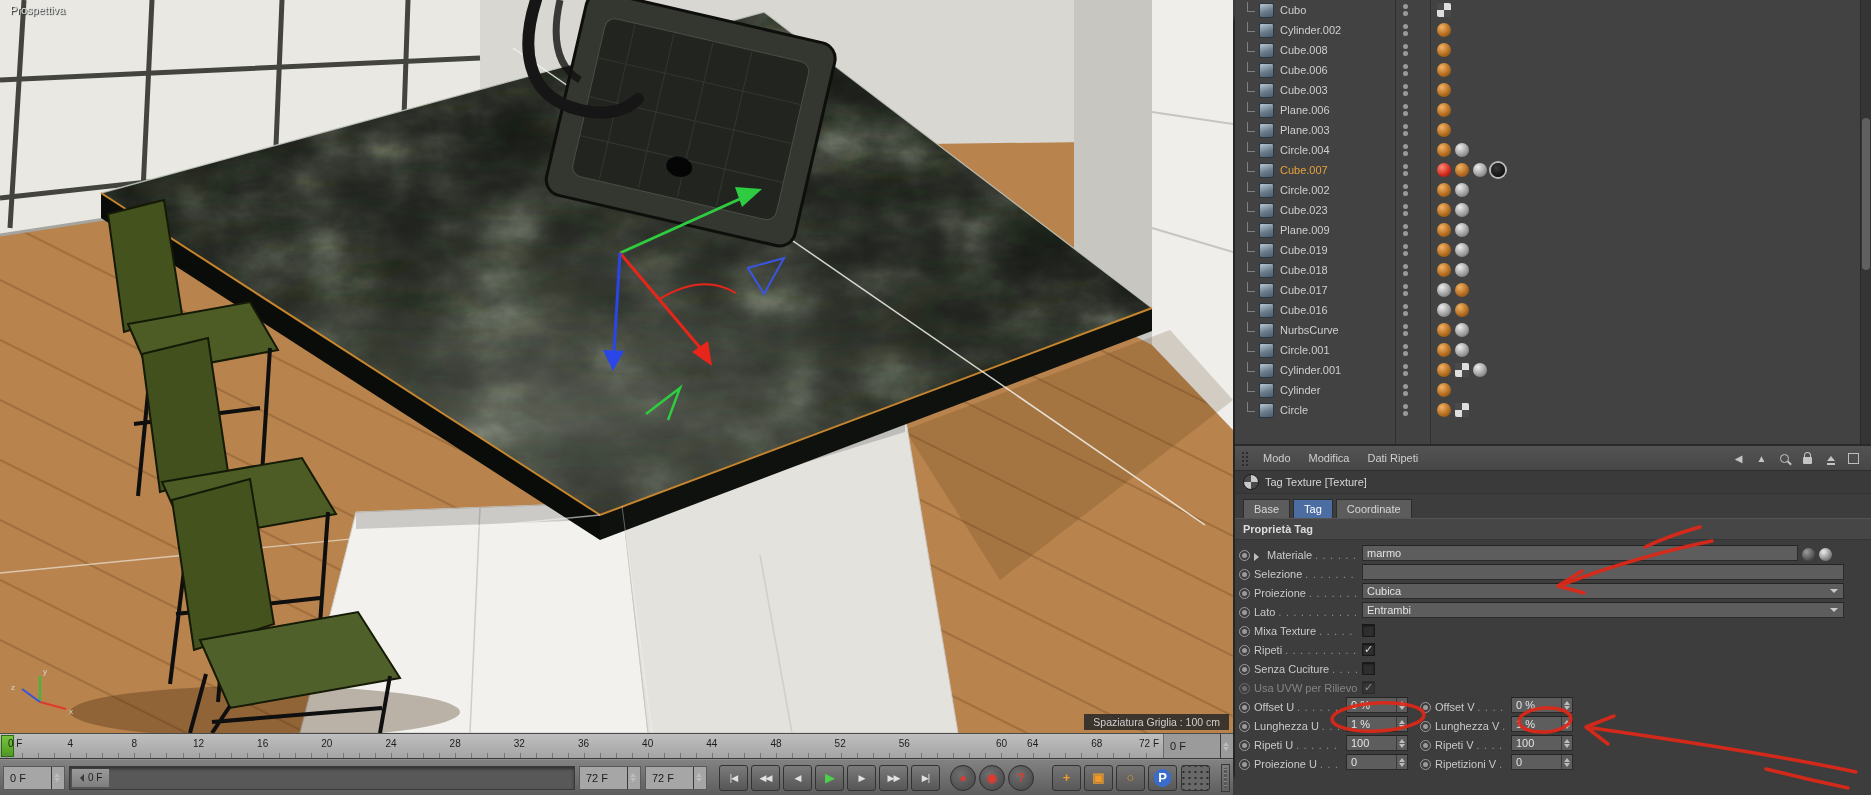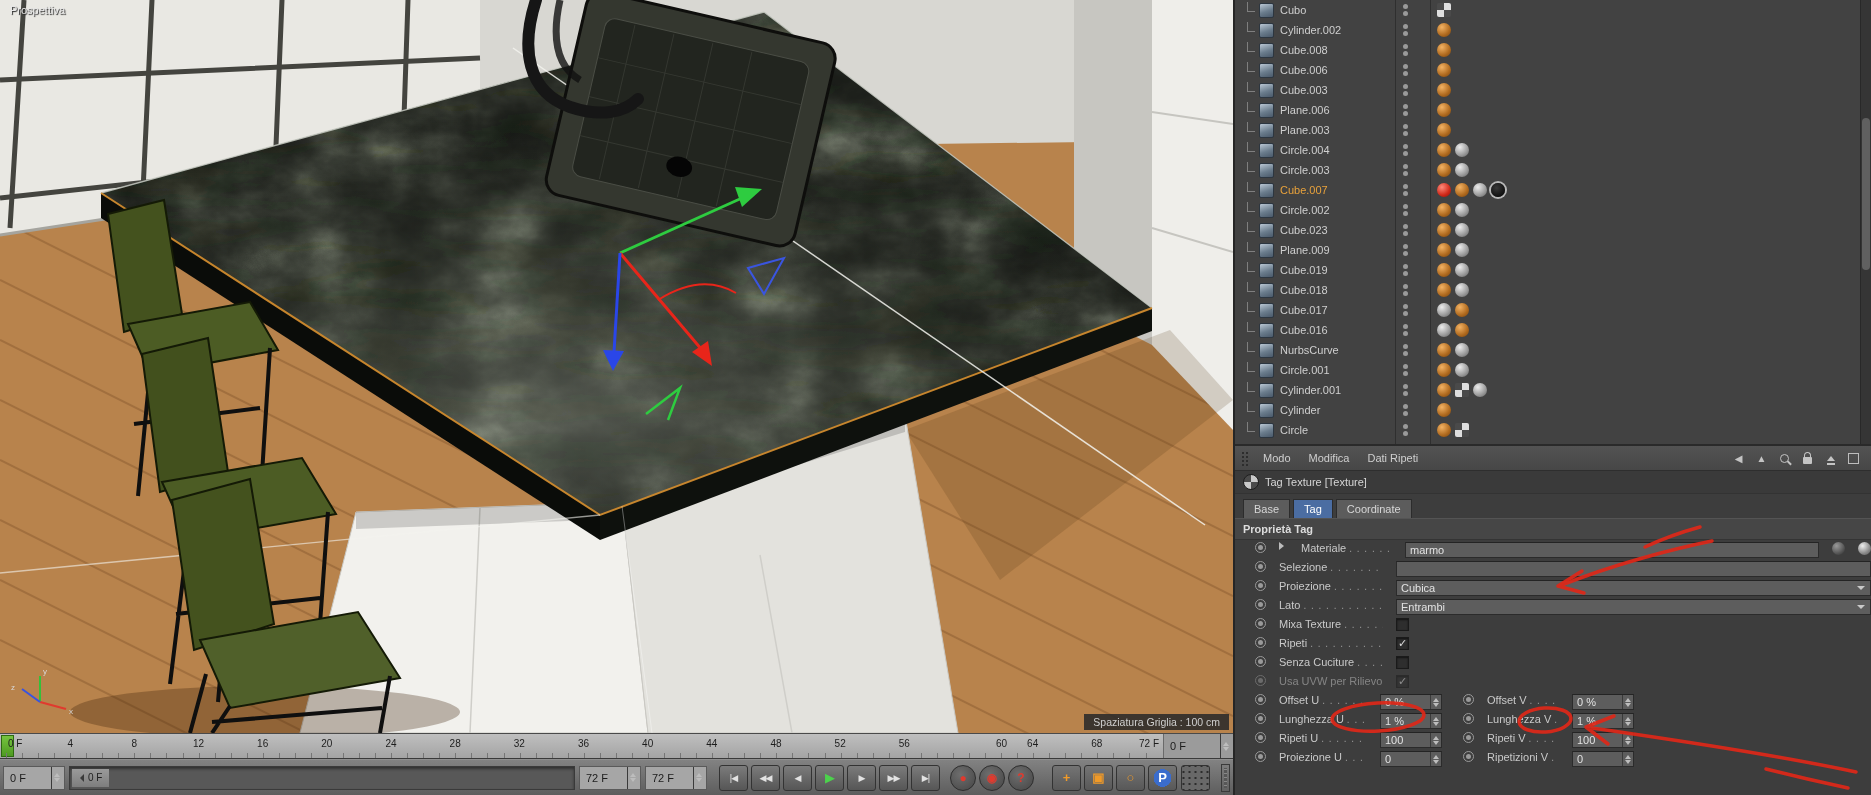--- a/index.html
+++ b/index.html
@@ -40,21 +40,21 @@
   .kbtn{width:27px;height:24px;background:linear-gradient(#747474,#585858);border:1px solid #333;border-radius:3px;
         color:#f09a28;font-size:13px;font-weight:bold;display:flex;align-items:center;justify-content:center;}
   .kbtn.param{color:#fff;background:radial-gradient(circle 9px at 50% 50%,#3a6ccc 97%,transparent 100%),linear-gradient(#747474,#585858);}
   .kbtn.pla{background-color:#686868;background-image:radial-gradient(#2c2c2c 1.2px,transparent 1.4px);
             background-size:6px 6px;background-position:center;}
   .grp{display:flex;gap:3px;align-items:center;}
   .edgebtn{width:9px;height:28px;margin-left:auto;background:#575757;border:1px solid #3a3a3a;
            background-image:repeating-linear-gradient(#888 0 1px,transparent 1px 4px);background-clip:content-box;padding:3px 2px;box-sizing:border-box;}
   
   #right{position:absolute;left:1233px;top:0;width:638px;height:795px;background:#3f3f3f;
-         border-left:2px solid #262626;box-sizing:border-box;}
+         border-left:2px solid #262626;box-sizing:border-box;border-radius:25px;}
   #object-manager{position:absolute;left:0;top:0;right:0;height:444px;background:#424242;overflow:hidden;}
   .om-sep{position:absolute;top:0;bottom:0;width:1px;background:#2f2f2f;}
   .om-scroll{position:absolute;right:0;top:0;bottom:0;width:10px;background:#353535;border-left:1px solid #282828;}
   .om-thumb{position:absolute;left:1px;right:1px;top:118px;height:152px;background:#606060;border-radius:4px;}
   .om-row{position:relative;height:20px;display:flex;align-items:center;padding-left:12px;}
   .om-branch{width:7px;height:9px;border-left:1px solid #7f7f7f;border-bottom:1px solid #7f7f7f;margin:-7px 4px 0 0;flex:none;}
   .om-icon{width:13px;height:13px;background:linear-gradient(160deg,#bac7d3,#6b7d8d 55%,#49596a);
            border:1px solid #2c3640;border-radius:2px;margin-right:6px;flex:none;}
   .om-name{font-size:11px;color:#cfcfcf;white-space:nowrap;}
   .om-row.hl .om-name{color:#e8a23c;}
@@ -87,21 +87,21 @@
   .ttag{width:14px;height:14px;border-radius:50%;border:1px solid #1f1f1f;
         background:conic-gradient(#c9c9c9 0 25%,#4a4a4a 0 50%,#c9c9c9 0 75%,#4a4a4a 0);}
   .atitle span{font-size:11px;color:#d6d6d6;}
   .tabs{height:24px;display:flex;align-items:flex-end;gap:3px;padding:0 8px;background:#3d3d3d;}
   .tab{height:18px;padding:0 10px;background:#5c5c5c;border:1px solid #2c2c2c;border-bottom:none;color:#d6d6d6;
        font-size:11px;display:flex;align-items:center;}
   .tab.active{background:#4b6da2;color:#fff;}
   .sect{height:20px;display:flex;align-items:center;padding:0 8px;color:#dcdcdc;font-weight:bold;font-size:11px;
         background:#464646;border-top:1px solid #545454;border-bottom:1px solid #343434;}
   .rows{padding-top:2px;}
-  .arow{height:19px;display:flex;align-items:flex-start;padding-left:20px;gap:13px;}
+  .arow{height:19px;display:flex;align-items:flex-end;padding-left:4px;gap:4px;}
   .arow.dis{opacity:.5;}
   .tog{width:9px;height:9px;border:1px solid #9a9a9a;border-radius:50%;position:relative;flex:none;}
   .tog::after{content:"";position:absolute;inset:2px;border-radius:50%;background:#9a9a9a;}
   .tog.c2{margin-left:8px;}
   .exp{width:0;height:0;border:4px solid transparent;border-left:5px solid #bdbdbd;flex:none;}
   .albl{width:104px;display:flex;align-items:baseline;overflow:hidden;white-space:nowrap;flex:none;}
   .albl.short{width:91px;}
   .albl.n1{width:88px;}
   .albl.n2{width:72px;}
   .lname{color:#c9c9c9;font-size:11px;margin-right:3px;}
@@ -417,33 +417,20 @@
             <span class="om-name">Circle.004</span>
             <span class="om-dots">
               <i></i>
               <i></i>
             </span>
             <span class="om-tags">
               <span class="tag tag-material"></span>
               <span class="tag tag-phong"></span>
             </span>
           </div>
-          <div class="om-row">
-            <span class="om-branch"></span>
-            <span class="om-icon"></span>
-            <span class="om-name">Circle.003</span>
-            <span class="om-dots">
-              <i></i>
-              <i></i>
-            </span>
-            <span class="om-tags">
-              <span class="tag tag-material"></span>
-              <span class="tag tag-phong"></span>
-            </span>
-          </div>
           <div class="om-row hl">
             <span class="om-branch"></span>
             <span class="om-icon"></span>
             <span class="om-name">Cube.007</span>
             <span class="om-dots">
               <i></i>
               <i></i>
             </span>
             <span class="om-tags">
               <span class="tag tag-red"></span>

